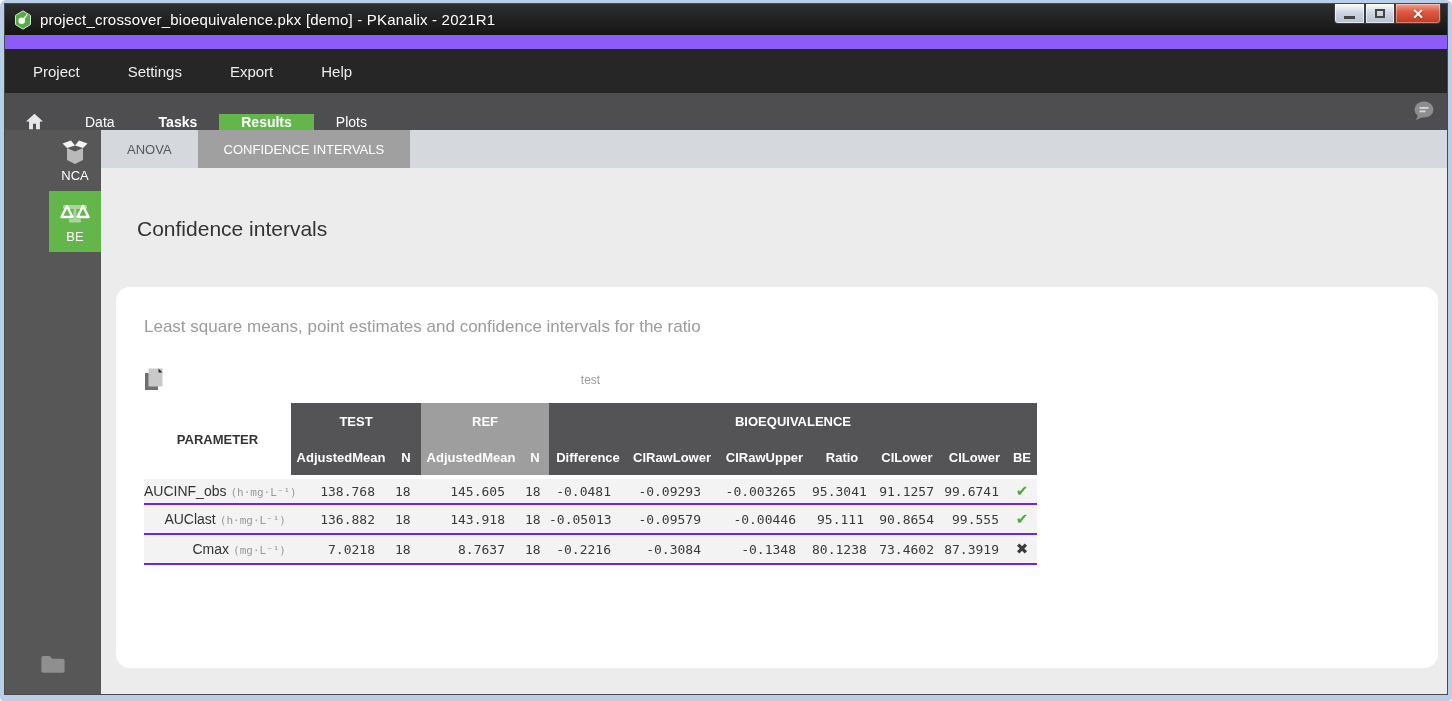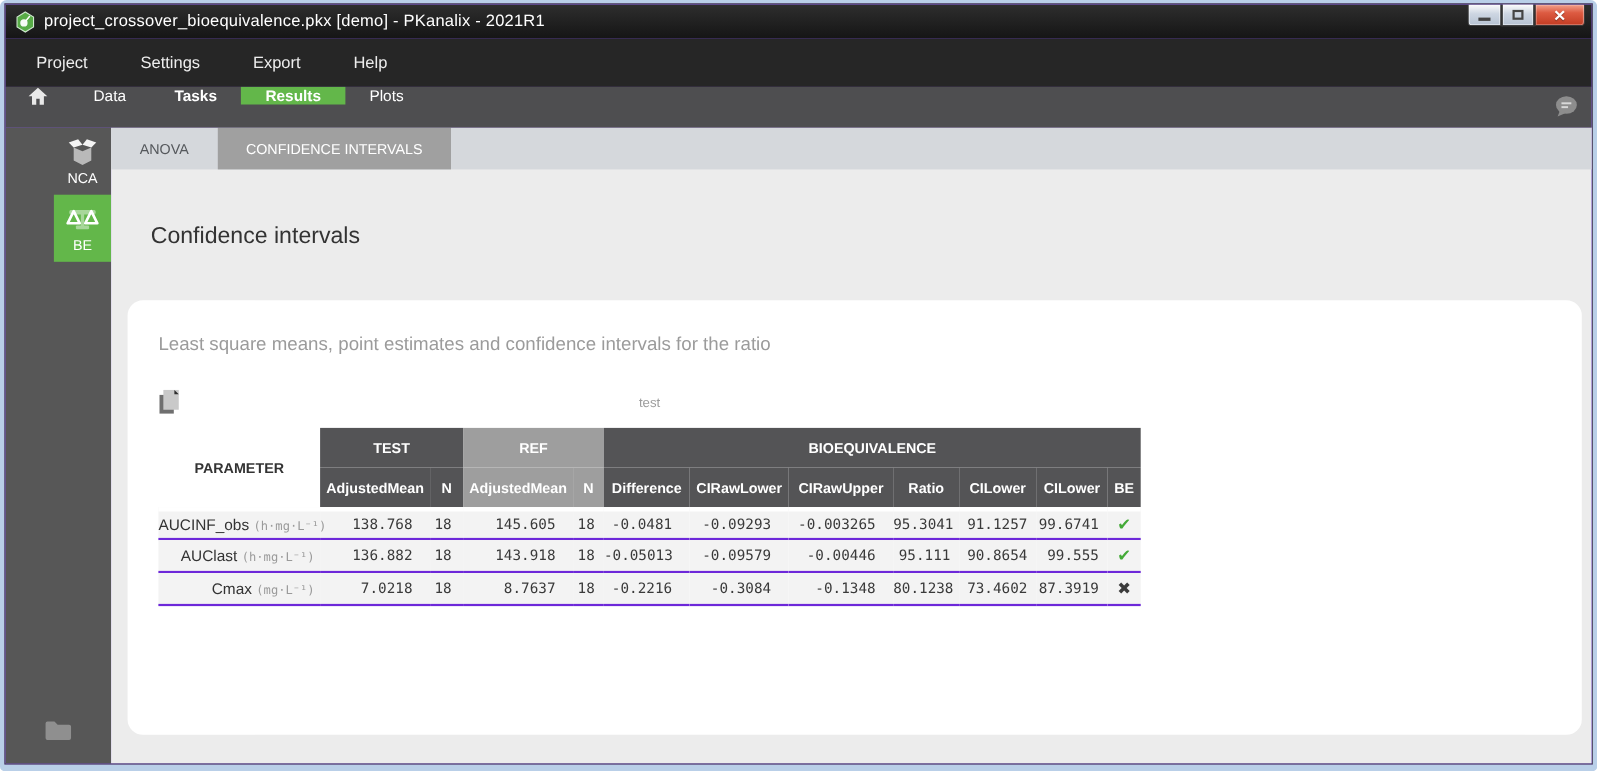--- a/index.html
+++ b/index.html
@@ -46,28 +46,29 @@
   .glyph-min { width:11px; height:3px; background:#444; margin-top:7px; }
   .glyph-max { width:10px; height:9px; border:2px solid #444; background:transparent; }
   .glyph-close { color:#fff; font-size:14px; font-weight:bold; text-shadow:0 1px 1px rgba(0,0,0,0.4); line-height:1; }
 
   
   .menubar {
     height:44px; flex:0 0 44px;
     background:#262626;
     display:flex; align-items:center;
     padding-left:28px;
+    margin-top:14px;
   }
   .menu-item { color:#ededed; font-size:15px; margin-right:48px; cursor:default; }
 
   
   .tabbar {
     height:37px; flex:0 0 37px;
     background:#4e4e50;
-    display:flex; align-items:flex-start;
+    display:flex; align-items:flex-end;
     position:relative;
   }
   .home-tab { width:58px; display:flex; align-items:center; justify-content:center; }
   .nav-tab {
     color:#ffffff; font-size:14px;
     display:flex; align-items:center;
     padding:0 22px;
   }
   .nav-tab.bold { font-weight:bold; }
   .nav-tab.active { background:#63b74a; font-weight:bold; }

